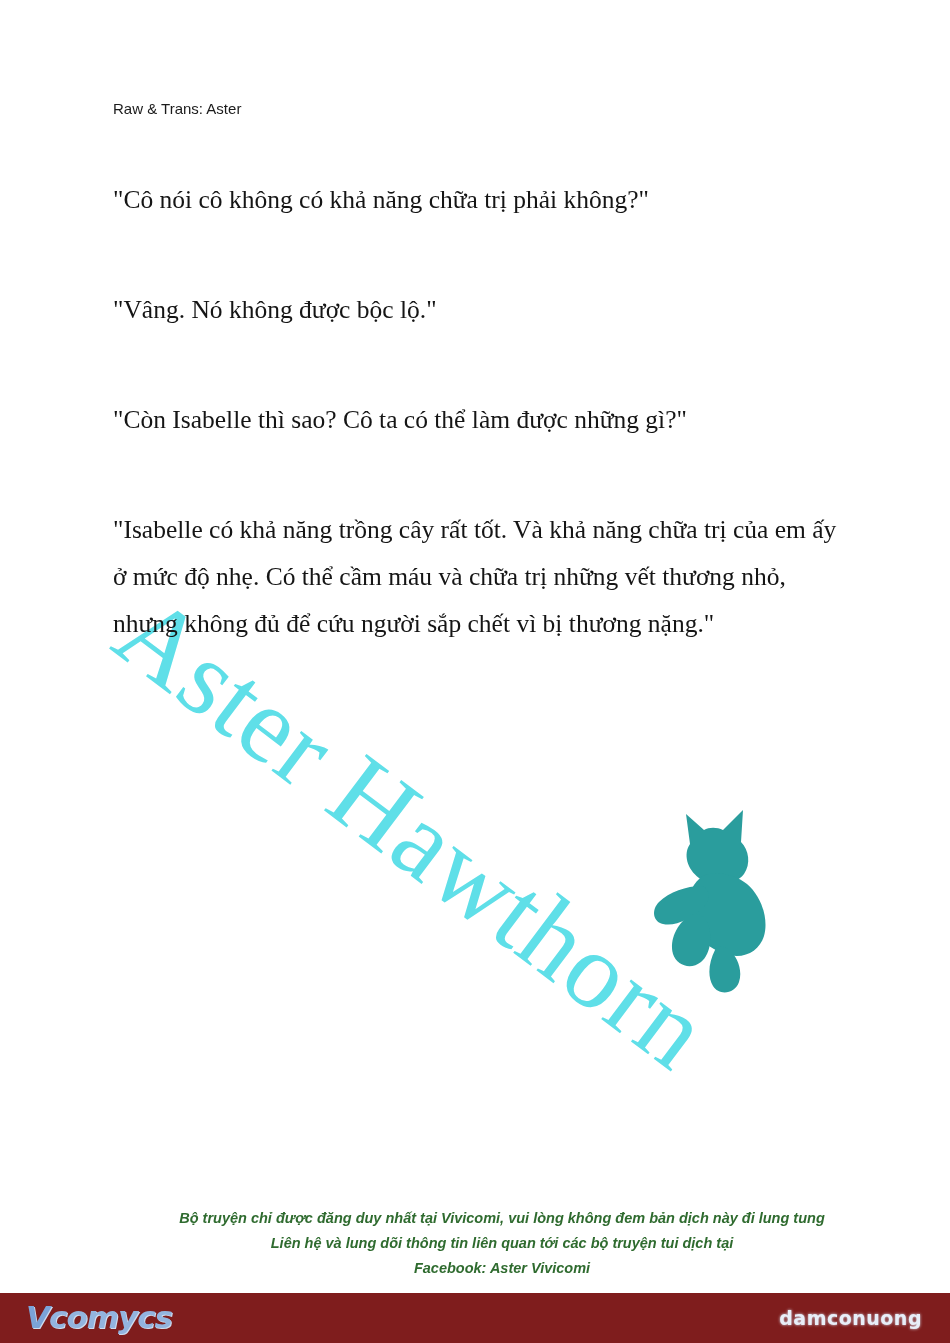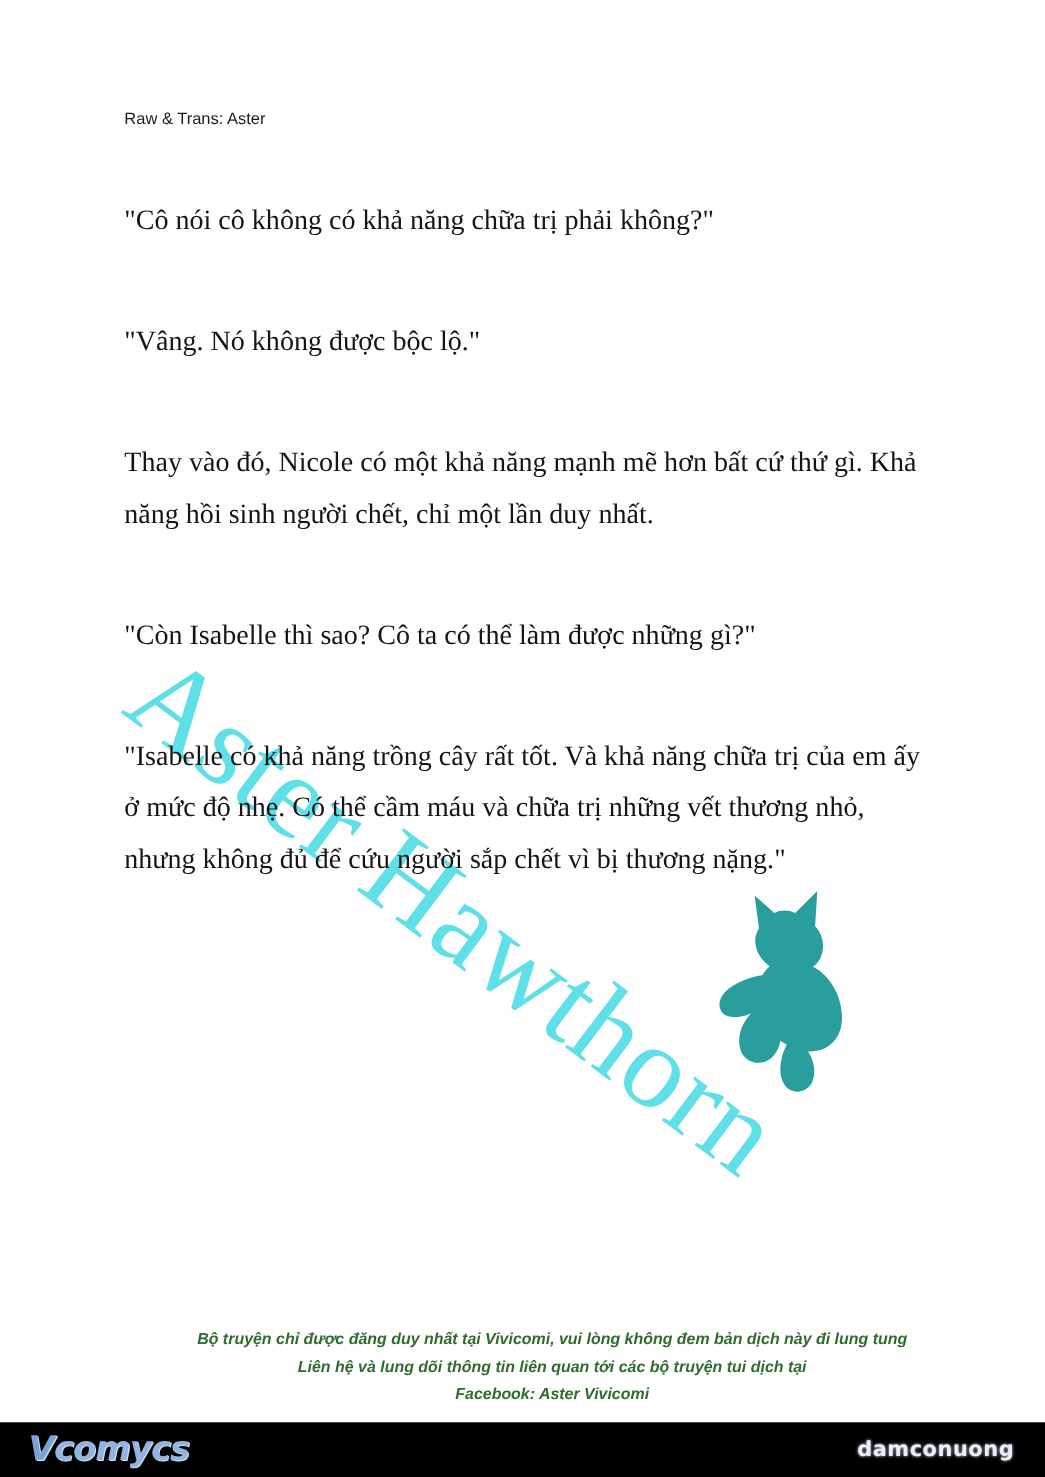--- a/index.html
+++ b/index.html
@@ -94,21 +94,21 @@
     color: #2f6b2f;
   }
 
   
   .bottom-bar {
     position: absolute;
     left: 0;
     bottom: 0;
     width: 950px;
     height: 50px;
-    background: #000000;
+    background: #7f1d1d;
     z-index: 4;
   }
   .brand-logo {
     position: absolute;
     left: 26px;
     top: 6px;
     font-family: "DejaVu Sans", sans-serif;
     font-weight: bold;
     font-style: italic;
     font-size: 31px;
@@ -159,21 +159,20 @@
                  C98 162 92 148 84 142 C79 138 73 137 70 142 Z"></path>
       </g>
     </svg>
   </div>
 
   <div class="doc-header">Raw &amp; Trans: Aster</div>
 
   <div class="body-content">
     <p class="para">"Cô nói cô không có khả năng chữa trị phải không?"</p>
     <p class="para">"Vâng. Nó không được bộc lộ."</p>
-    <p class="para">Thay vào đó, Nicole có một khả năng mạnh mẽ hơn bất cứ thứ gì. Khả năng hồi sinh người chết, chỉ một lần duy nhất.</p>
     <p class="para">"Còn Isabelle thì sao? Cô ta có thể làm được những gì?"</p>
     <p class="para">"Isabelle có khả năng trồng cây rất tốt. Và khả năng chữa trị của em ấy ở mức độ nhẹ. Có thể cầm máu và chữa trị những vết thương nhỏ, nhưng không đủ để cứu người sắp chết vì bị thương nặng."</p>
   </div>
 
   <div class="footer-notes">
     <div class="footer-line">Bộ truyện chỉ được đăng duy nhất tại Vivicomi, vui lòng không đem bản dịch này đi lung tung</div>
     <div class="footer-line">Liên hệ và lung dõi thông tin liên quan tới các bộ truyện tui dịch tại</div>
     <div class="footer-line">Facebook: Aster Vivicomi</div>
   </div>
 

